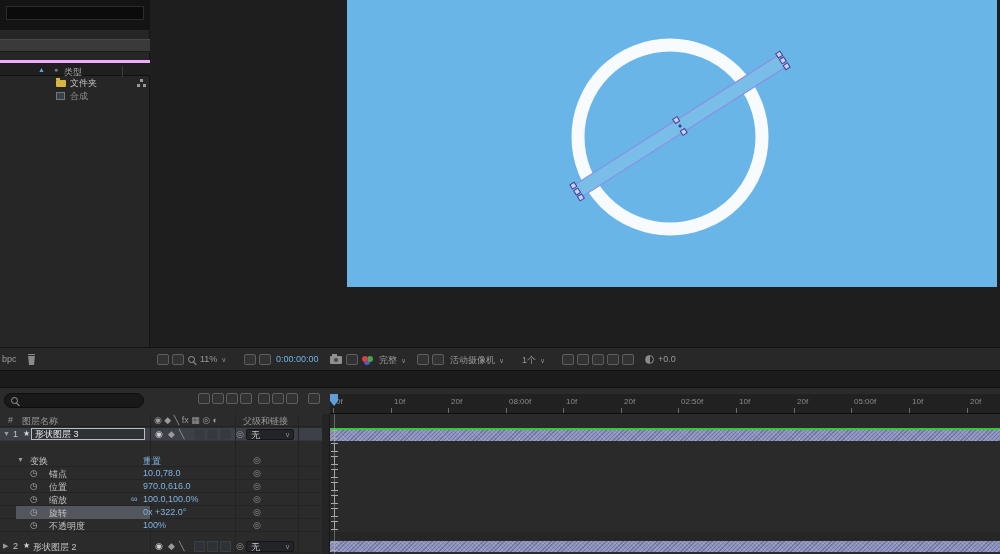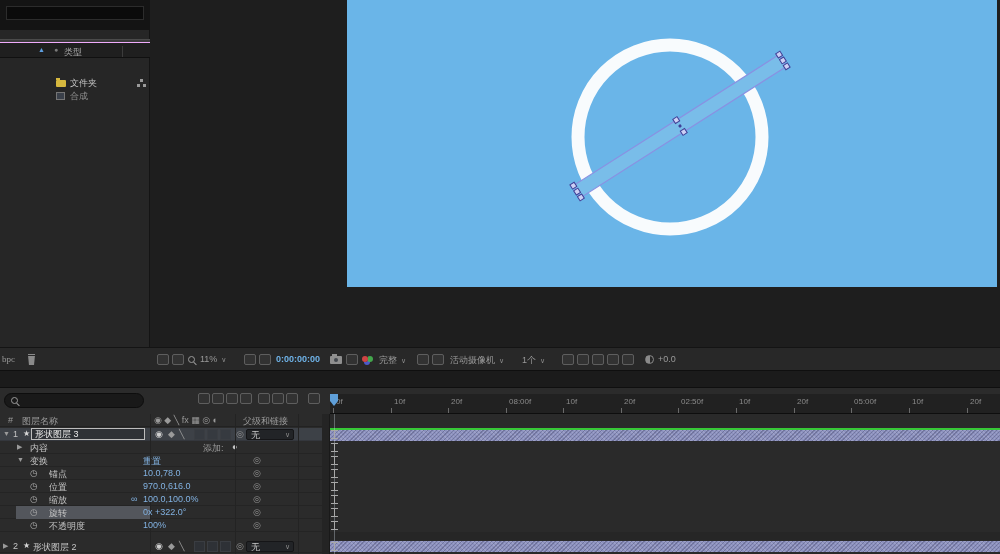--- a/index.html
+++ b/index.html
@@ -7,52 +7,52 @@
   body { font-family:"Liberation Sans","DejaVu Sans",sans-serif; }
   #app { position:relative; width:1000px; height:554px; background:#232323; overflow:hidden;
          color:#c8c8c8; font-size:10px; }
 
   
   .pp { position:absolute; left:0; top:0; width:150px; height:370px; background:#262626;
         border-right:1px solid #141414; }
   .pp-top { position:absolute; left:0; top:0; width:150px; height:30px; background:#141414; }
   .pp-tabbox { position:absolute; left:6px; top:6px; width:138px; height:14px; background:#0b0b0b; border:1px solid #2c2c2c; }
   .pp-strip { position:absolute; left:0; top:39px; width:150px; height:13px; background:#3a3a3a; border-top:1px solid #4a4a4a; border-bottom:1px solid #1c1c1c; }
-  .pp-colheader { position:absolute; left:0; top:42px; width:150px; height:16px; background:#1f1f1f;
-                  border-top:1px solid #f0abfc; border-bottom:1px solid #101010; font-size:9px; color:#a8a8a8; }
+  .pp-colheader { position:absolute; left:0; top:60px; width:150px; height:16px; background:#1f1f1f;
+                  border-top:3px solid #f0abfc; border-bottom:1px solid #101010; font-size:9px; color:#a8a8a8; }
   .pp-colheader span { position:absolute; top:3px; }
   .sort { color:#5e9fe0; font-size:7px; }
   .swatchdot { color:#7a7a7a; font-size:7px; }
   .coldiv { position:absolute; left:122px; top:2px; width:1px; height:11px; background:#3c3c3c; }
   .pp-row { position:absolute; left:0; width:150px; height:13px; font-size:9px; }
   .pp-row .pp-label { position:absolute; left:70px; top:1px; color:#c4c4c4; }
   .pp-row .dim { color:#8f8f8f; }
   .folder-icon { position:absolute; left:56px; top:4px; width:10px; height:7px; background:#d6b83e; border-radius:1px; }
   .folder-icon::before { content:''; position:absolute; left:0; top:-2px; width:4px; height:2px; background:#d6b83e; }
   .comp-icon { position:absolute; left:56px; top:3px; width:9px; height:8px; background:#3a404a; border:1px solid #757575; }
   .flow-icon { position:absolute; right:4px; top:3px; width:9px; height:8px; }
   .flow-icon::before { content:''; position:absolute; left:3px; top:0; width:3px; height:3px; background:#9a9a9a; }
   .flow-icon::after  { content:''; position:absolute; left:0; bottom:0; width:3px; height:3px; background:#9a9a9a; box-shadow:6px 0 0 #9a9a9a; }
-  .pp-footer { position:absolute; left:0; top:347px; width:150px; height:23px; background:#282828; border-top:1px solid #141414;font-family:Liberation Serif, serif; }
+  .pp-footer { position:absolute; left:0; top:347px; width:150px; height:23px; background:#282828; border-top:1px solid #141414; }
   .bpc { position:absolute; left:2px; top:6px; font-size:9px; color:#9a9a9a; }
   .trash-icon { position:absolute; left:27px; top:6px; width:9px; height:11px; }
   .trash-icon::before { content:''; position:absolute; left:0; top:2px; width:9px; height:9px; background:#8a8a8a;
                         clip-path:polygon(12% 0,88% 0,78% 100%,22% 100%); }
   .trash-icon::after { content:''; position:absolute; left:1px; top:0; width:7px; height:1px; background:#8a8a8a; }
 
   
   .viewer { position:absolute; left:150px; top:0; width:850px; height:347px; background:#1e1e1e; }
   .comp { position:absolute; left:197px; top:0; width:650px; height:287px; background:#6ab5e8; }
 
   
   .vtb { position:absolute; left:150px; top:347px; width:850px; height:23px; background:#282828;
          border-top:1px solid #141414; font-size:9px; color:#9a9a9a; }
   .vtb .txt { position:absolute; top:6px; }
   .dd::after { content:"∨"; font-size:7px; color:#8a8a8a; margin-left:4px; }
-  .blue { color:#6fb3e8;font-weight:bold; }
+  .blue { color:#6fb3e8; }
   .ib { position:absolute; top:6px; width:12px; height:11px; border:1px solid #5e5e5e; border-radius:2px; background:#323232; }
   .mag { position:absolute; width:7px; height:7px; border:1px solid #9a9a9a; border-radius:50%; }
   .mag::after { content:''; position:absolute; width:4px; height:1px; background:#9a9a9a; transform:rotate(45deg); right:-3px; bottom:-2px; }
   .cam-icon { position:absolute; top:8px; width:12px; height:8px; background:#8f8f8f; border-radius:1px; }
   .cam-icon::before { content:''; position:absolute; left:4px; top:2px; width:4px; height:4px; border-radius:50%; background:#44484e; }
   .cam-icon::after { content:''; position:absolute; left:2px; top:-2px; width:5px; height:2px; background:#8f8f8f; }
   .rgb-icon { position:absolute; top:8px; width:14px; height:9px; }
   .rgb-icon::before { content:''; position:absolute; width:6px; height:6px; border-radius:50%; background:rgba(215,70,70,.95);
                       box-shadow:5px 0 0 rgba(70,180,80,.9), 2px 3px 0 rgba(80,95,220,.9); }
   .exp-icon { position:absolute; top:7px; width:9px; height:9px; border-radius:50%; border:1px solid #8a8a8a;
@@ -249,26 +249,20 @@
       <span class="dim" style="left:168px">◆</span>
       <span class="dim" style="left:179px">╲</span>
       <span class="cell" style="left:194px"></span>
       <span class="cell" style="left:207px"></span>
       <span class="cell" style="left:220px"></span>
       <span class="pw" style="left:236px">◎</span>
       <div class="parent-dd dd"><span>无</span></div>
     </div>
 
     
-    <div class="trow" style="top:53px">
-      <span class="exp" style="left:17px">▶</span>
-      <span style="left:30px">内容</span>
-      <span class="dim" style="left:203px">添加:</span>
-      <span style="left:232px">●</span>
-    </div>
 
     
     <div class="trow" style="top:66px">
       <span class="exp" style="left:17px">▼</span>
       <span style="left:30px">变换</span>
       <span class="val" style="left:143px">重置</span>
       <span class="pw" style="left:253px">◎</span>
     </div>
 
     

